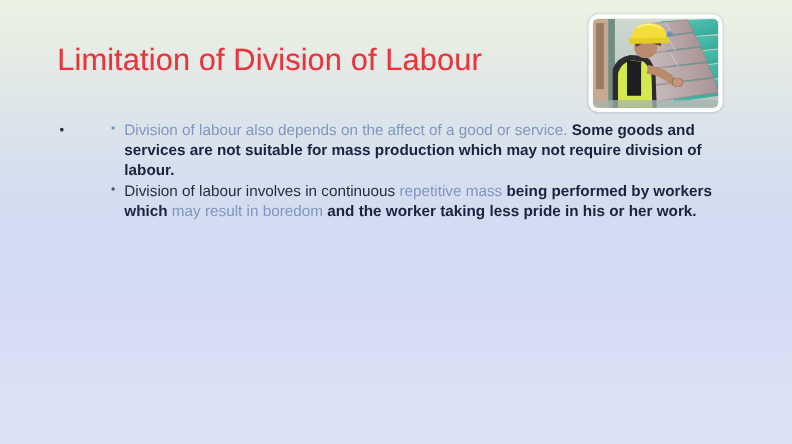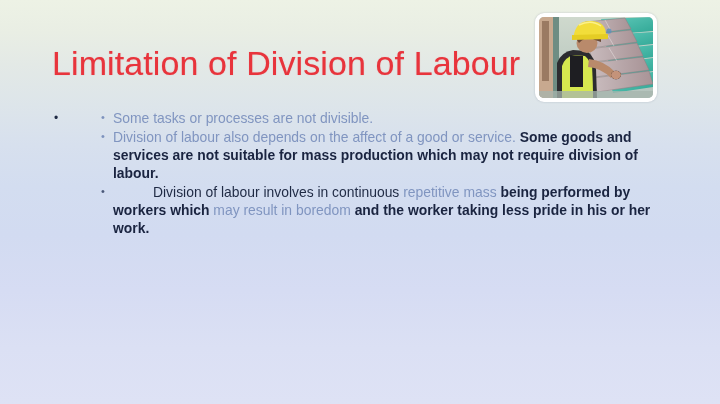--- a/index.html
+++ b/index.html
@@ -29,22 +29,22 @@
         #d6dcf3 72%,
         #dbe0f4 86%,
         #dee2f5 100%);
     overflow: hidden;
   }
 
   
   #title {
     position: absolute;
     left: 52px;
-    top: 44px;
-    font-size: 34px;
+    top: 36px;
+    font-size: 28px;
     line-height: 38px;
     font-weight: 400;
     color: #e8343c;
     letter-spacing: 0.1px;
     white-space: nowrap;
     text-shadow: 0 0 1px rgba(232,52,60,0.35);
   }
 
   
   #picture-frame {
@@ -122,21 +122,21 @@
     position: absolute;
     left: 1px;
     top: -1px;
     font-size: 11px;
     color: #7d92bd;
   }
   li.l2.dark::before { color: #4a5878; }
 
   .accent { color: #8095c0; }
   .strong { color: #1a2440; font-weight: 600; }
-  .plain  { color: #1f2a44; margin-left: 40px; }
+  .plain  { color: #1f2a44; }
 </style>
 </head>
 <body>
 
 <div id="slide">
 
   <div id="title">Limitation of Division of Labour</div>
 
   <div id="picture-frame">
     <div id="picture-inner">
@@ -205,23 +205,20 @@
       </svg>
     </div>
   </div>
 
   <div id="body">
     <ul class="lvl1">
       <li class="l1">
 
         <ul class="lvl2">
 
-          <li class="l2">
-            <span class="accent">Some tasks or processes are not divisible.</span><span class="strong"></span>
-          </li>
 
           <li class="l2">
             <span class="accent">Division of labour also depends on the affect of a good or service.</span><span class="strong"> Some goods and services are not suitable for mass production which may not require division of labour.</span>
           </li>
 
           <li class="l2 dark">
             <span class="plain">Division of labour involves in continuous </span><span class="accent">repetitive mass</span><span class="strong"> being performed by workers which </span><span class="accent">may result in boredom</span><span class="strong"> and the worker taking less pride in his or her work.</span>
           </li>
 
 

